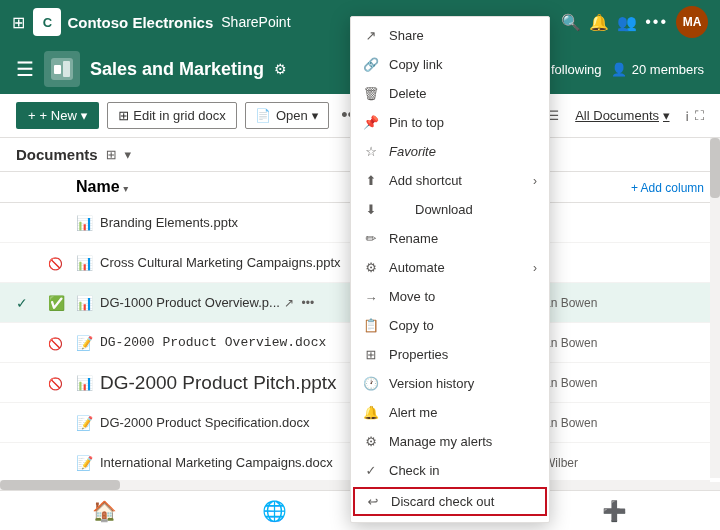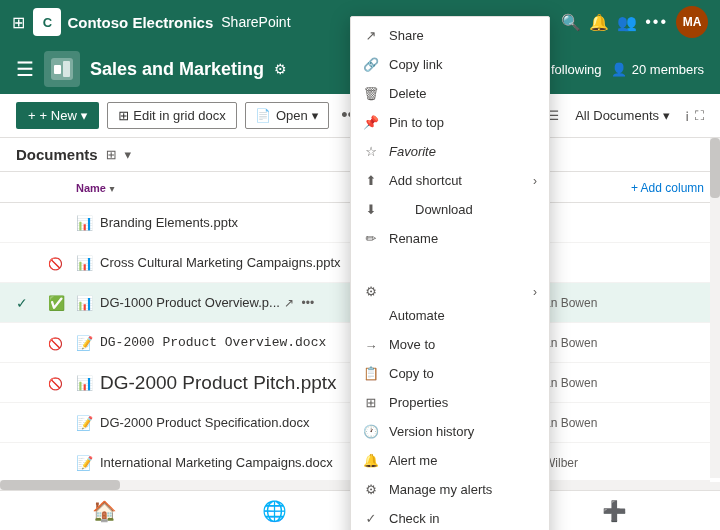--- a/index.html
+++ b/index.html
@@ -201,42 +201,42 @@
   </button>
   <button class="btn-secondary">
     <span style="color:#d04423;">📄</span>
     <span>Open</span>
     <span>▾</span>
   </button>
   <span class="toolbar-dots">•••</span>
   <div class="toolbar-spacer"></div>
   <div style="display:flex; align-items:center; gap:6px;">
     <span style="color:#605e5c; cursor:pointer;">☰</span>
-    <button class="btn-secondary" style="border:none; background:none; display:flex; align-items:center; gap:4px;">
+    <button class="btn-secondary" style="border:none; background:none; display:flex; align-items:center; gap:4px;text-decoration:underline;">
       <span>All Documents</span>
       <span>▾</span>
     </button>
     <span style="color:#605e5c; cursor:pointer;">ℹ</span>
     <span style="color:#605e5c; cursor:pointer;">⛶</span>
   </div>
 </div>
 
 <div style="background:white; position:relative;">
 
   <div style="display:flex; align-items:center; padding:8px 16px; gap:8px;">
     <span style="font-size:15px; font-weight:600; color:#323130;">Documents</span>
     <span style="cursor:pointer; color:#605e5c;">⊞</span>
     <span style="cursor:pointer; color:#605e5c;">▾</span>
   </div>
 
   <div style="display:flex; align-items:center; padding:0 16px; height:32px; border-bottom:1px solid #e1dfdd; border-top:1px solid #e1dfdd;">
     <div style="width:32px;"></div>
     <div style="width:28px;"></div>
     <div style="flex:1;">
-      <span style="font-size:11px; font-weight:600; color:#701a75;">Name</span>
+      <span style="font-size:16px; font-weight:600; color:#000000;">Name</span>
       <span style="font-size:10px; color:#605e5c;">▾</span>
     </div>
     <div style="width:160px;">
       <span style="font-size:12px; font-weight:600; color:#323130;">Modified By</span>
       <span style="font-size:10px; color:#605e5c;">▾</span>
     </div>
     <div>
       <span style="font-size:12px; color:#0078d4; cursor:pointer;">+ Add column</span>
     </div>
   </div>
@@ -381,21 +381,21 @@
     <span style="flex:1;margin-left:26px;">Download</span>
 
   </div>
     <div class="menu-item">
     <span style="font-size:13px; color:#605e5c; width:16px; text-align:center;">✏</span>
     <span style="flex:1;">Rename</span>
 
   </div>
     <div class="menu-item">
     <span style="font-size:13px; color:#605e5c; width:16px; text-align:center;">⚙</span>
-    <span style="flex:1;margin-top:48px;">Automate</span>
+    <span style="flex:1;">Automate</span>
     <span style="color:#605e5c; font-size:12px;">›</span>
   </div>
     <div class="menu-item">
     <span style="font-size:13px; color:#605e5c; width:16px; text-align:center;">→</span>
     <span style="flex:1;">Move to</span>
 
   </div>
     <div class="menu-item">
     <span style="font-size:13px; color:#605e5c; width:16px; text-align:center;">📋</span>
     <span style="flex:1;">Copy to</span>

